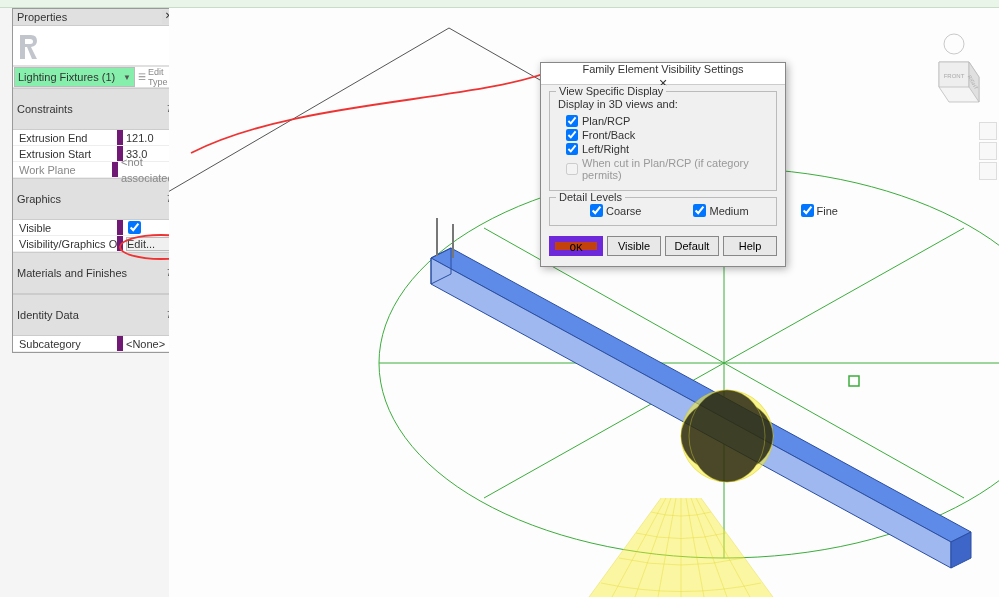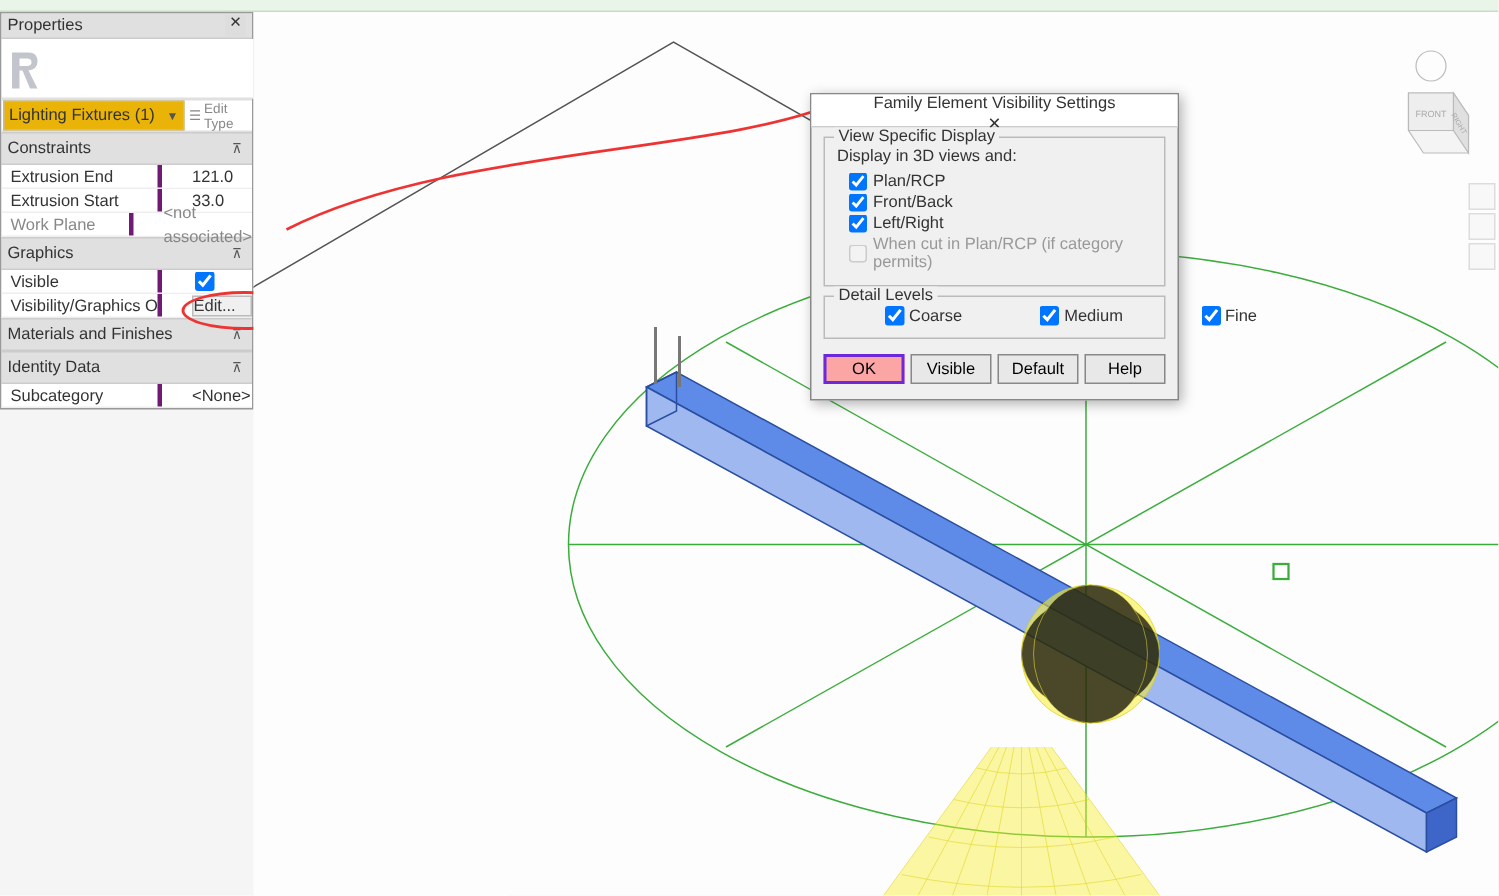--- a/index.html
+++ b/index.html
@@ -1,32 +1,32 @@
 <!DOCTYPE html>
 <html><head>
 <meta charset="utf-8">
 <style>
   * { box-sizing: border-box; margin: 0; padding: 0; }
   body { font-family: "Segoe UI", Tahoma, sans-serif; font-size: 11px; background: #f5f5f5; width: 999px; height: 597px; overflow: hidden; position: relative; color: #333; }
   .top-strip { position:absolute; top:0; left:0; width:100%; height:8px; background:#e8f5e8; border-bottom:1px solid #c8ddc8; }
-  .panel-properties { position: absolute; top: 8px; left: 0; width: 169px; background: #f0f0f0; border: 1px solid #999; }
+  .panel-properties { position: absolute; top: 8px; left: 12px; width: 169px; background: #f0f0f0; border: 1px solid #999; }
   .panel-titlebar { background: #e0e0e0; font-size: 11px; padding: 1px 4px; display: flex; justify-content: space-between; align-items: center; border-bottom:1px solid #ccc; }
   .panel-close { width: 14px; height: 14px; background: #ddd; text-align: center; line-height: 12px; cursor: pointer; font-size:10px;}
   .panel-logo { width: 168px; height: 40px; background: #fff; display:flex; align-items:center; padding-left:4px; border-bottom:1px solid #e0e0e0;}
   .panel-logo svg { width:24px; height:30px; }
   .type-selector-row { display:flex; height:22px; align-items:center; background:#fff; border-top:1px solid #e0e0e0; border-bottom:1px solid #e0e0e0; }
-  .type-selector { flex:1; height:20px; border:1px solid #bbb; background:#eab308; font-size:11px; padding-left:3px; display:flex; align-items:center; justify-content:space-between; margin:1px; }
+  .type-selector { flex:1; height:20px; border:1px solid #bbb; background:#86efac; font-size:11px; padding-left:3px; display:flex; align-items:center; justify-content:space-between; margin:1px; }
   .type-selector .chev { font-size:8px; padding-right:3px; color:#555; }
   .edit-type-btn { width:44px; height:20px; font-size:9px; display:flex; align-items:center; gap:2px; padding-left:2px; color:#888; }
-  .prop-group-header { background: #e0e0e0; font-size: 11px; padding: 4px 4px; display:flex; justify-content:space-between; align-items:center; border-top:1px solid #ccc; border-bottom:1px solid #ccc;}
+  .prop-group-header { background: #e0e0e0; font-size: 11px; padding: 14px 4px; display:flex; justify-content:space-between; align-items:center; border-top:1px solid #ccc; border-bottom:1px solid #ccc;}
   .prop-group-header .expander { font-size:9px; width:12px; text-align:center; color:#555;}
   .prop-row { display: flex; height: 16px; background: #fff; border-bottom: 1px solid #eee; }
   .prop-label { width: 104px; padding-left: 6px; font-size: 11px; line-height:16px; overflow:hidden; white-space:nowrap;}
   .prop-label.dim { color:#888; }
-  .prop-value { flex: 1; padding-left: 20px; font-size: 11px; line-height:16px; background:#fff; border-left:3px solid #701a75; display:flex; align-items:center;}
+  .prop-value { flex: 1; padding-left: 3px; font-size: 11px; line-height:16px; background:#fff; border-left:6px solid #701a75; display:flex; align-items:center;}
   .prop-value.dim { color:#888; }
   .prop-value input[type=checkbox]{ margin-left:2px; }
   .prop-value .edit-btn { width:100%; border:1px solid #bbb; background:#f0f0f0; height:14px; line-height:12px; font-size:11px; cursor:pointer; }
   .edit-btn-annot { position:relative; }
   .edit-btn-annot::after { content:""; position:absolute; left:-8px; top:-4px; width:80px; height:22px; border:2px solid #e33; border-radius:50%; pointer-events:none; }
   .canvas-area { position: absolute; top: 8px; left: 169px; right: 0; bottom: 0; background: #fdfdfd; }
   .canvas-area svg { width:100%; height:100%; }
   .dialog { position: absolute; top: 62px; left: 540px; width: 246px; background: #f0f0f0; border: 1px solid #888; box-shadow: 2px 2px 8px rgba(0,0,0,0.3); z-index: 20; font-size:11px;}
   .dialog-titlebar { height: 22px; background: #fff; display: flex; justify-content: space-between; align-items: center; padding: 0 4px; border-bottom:1px solid #ccc;flex-direction:column;}
   .dialog-close { width: 24px; height: 18px; text-align: center; line-height: 16px; font-size:11px; cursor:pointer; }
@@ -34,21 +34,21 @@
   .groupbox { border: 1px solid #bbb; margin-bottom: 6px; padding: 6px 8px 8px; position:relative; }
   .groupbox-title { position:absolute; top:-7px; left:6px; background:#f0f0f0; padding:0 3px; font-size:11px; }
   .grp-sub { font-size:11px; margin-bottom:4px; }
   .chk-row { display:flex; align-items:center; gap:4px; font-size:11px; padding:1px 0 1px 8px; }
   .chk-row.dim { color:#999; }
   .chk-row input { width:12px; height:12px; }
   .chk-row-h { display:flex; gap:28px; padding-left:8px; }
   .chk-row-h label { display:flex; align-items:center; gap:3px; font-size:11px;margin-left:24px;}
   .dlg-buttons { display:flex; gap:4px; justify-content:center; padding-top:4px; }
   .dlg-buttons button { width:54px; height:20px; font-size:11px; border:1px solid #888; background:#e8e8e8; cursor:pointer; }
-  .dlg-buttons button.primary { border:2px solid #6d28d9; background:#fca5a5; }
+  .dlg-buttons button.primary { border:6px solid #6d28d9; background:#c2410c;font-family:Liberation Mono, monospace; }
   .viewcube-area { position:absolute; top:32px; right:10px; width:70px; height:80px; z-index:5; }
   .side-toolbar { position:absolute; top:120px; right:0; width:20px; height:200px; z-index:5;}
   .side-toolbar div { width:18px; height:18px; margin:2px 0; background:#f8f8f8; border:1px solid #ddd;}
 </style>
 </head>
 <body>
 
 <div class="top-strip"></div>
 
 <div class="panel-properties">

